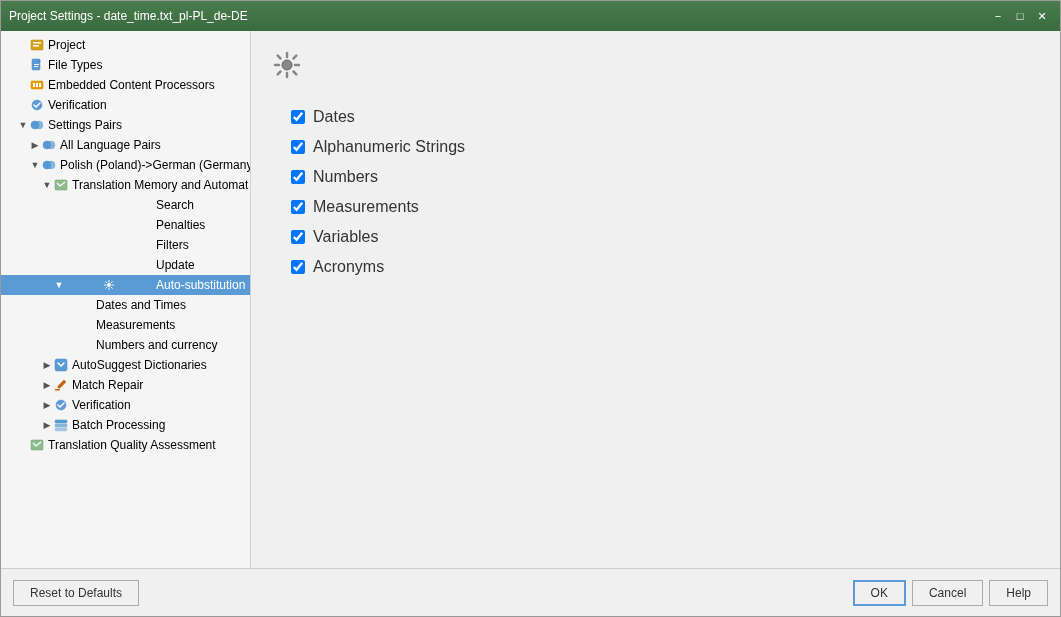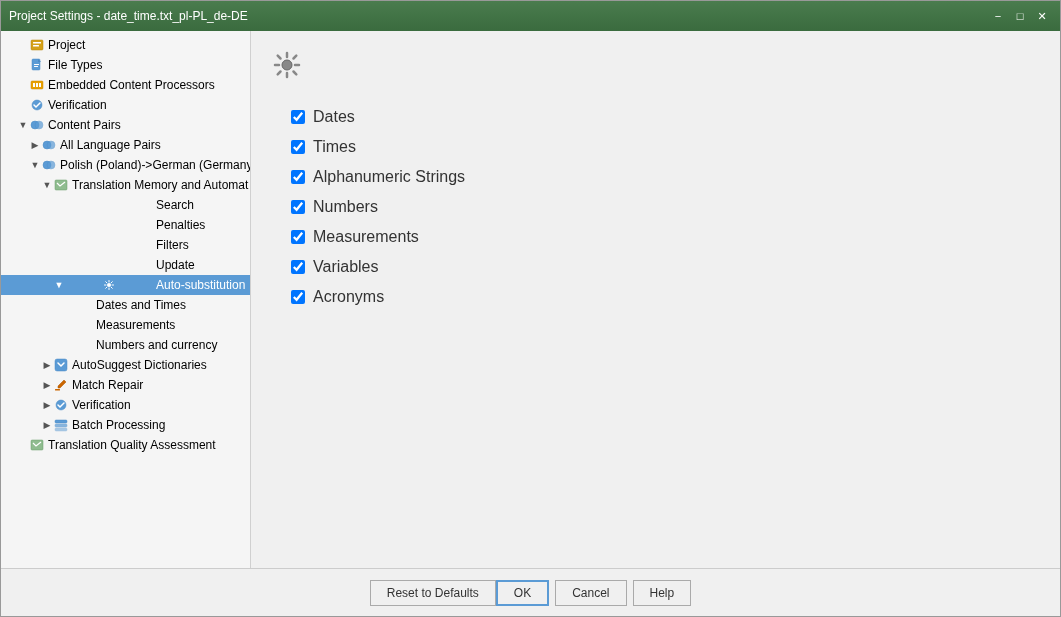--- a/index.html
+++ b/index.html
@@ -177,21 +177,21 @@
       font-size: 16px;
       color: #333;
     }
 
     .bottom-bar {
       height: 48px;
       background: #f0f0f0;
       border-top: 1px solid #ccc;
       display: flex;
       align-items: center;
-      justify-content: center;
+      justify-content: space-between;
       padding: 0 12px;
       flex-shrink: 0;
     }
 
     .bottom-btn {
       height: 26px;
       padding: 0 16px;
       border: 1px solid #aaa;
       background: #f0f0f0;
       font-size: 12px;
@@ -282,21 +282,21 @@
       </div>
 
       <div class="tree-item indent-1">
         <span class="expand-icon">▼</span>
         <span class="tree-icon icon-lang">
           <svg class="svg-icon" viewBox="0 0 14 14" fill="none">
               <circle cx="5" cy="7" r="4" fill="#5b9bd5" stroke="#4a8ac4" stroke-width="0.5"></circle>
               <circle cx="9" cy="7" r="4" fill="#5b9bd5" stroke="#4a8ac4" stroke-width="0.5" opacity="0.7"></circle>
             </svg>
         </span>
-        <span>Content Pairs</span>
+        <span>Settings Pairs</span>
       </div>
 
       <div class="tree-item indent-2">
         <span class="expand-icon">▶</span>
         <span class="tree-icon icon-lang">
           <svg class="svg-icon" viewBox="0 0 14 14" fill="none">
               <circle cx="5" cy="7" r="4" fill="#5b9bd5" stroke="#4a8ac4" stroke-width="0.5"></circle>
               <circle cx="9" cy="7" r="4" fill="#5b9bd5" stroke="#4a8ac4" stroke-width="0.5" opacity="0.7"></circle>
             </svg>
         </span>
@@ -446,24 +446,20 @@
         </div>
       </div>
 
       <div class="checkbox-list">
 
         <div class="checkbox-item">
           <input type="checkbox" id="cb-dates" checked="" style="">
           <label for="cb-dates" class="checkbox-label">Dates</label>
         </div>
 
-        <div class="checkbox-item">
-          <input type="checkbox" id="cb-times" checked="" style="">
-          <label for="cb-times" class="checkbox-label">Times</label>
-        </div>
 
         <div class="checkbox-item">
           <input type="checkbox" id="cb-alpha" checked="" style="">
           <label for="cb-alpha" class="checkbox-label">Alphanumeric Strings</label>
         </div>
 
         <div class="checkbox-item">
           <input type="checkbox" id="cb-numbers" checked="" style="">
           <label for="cb-numbers" class="checkbox-label">Numbers</label>
         </div>

